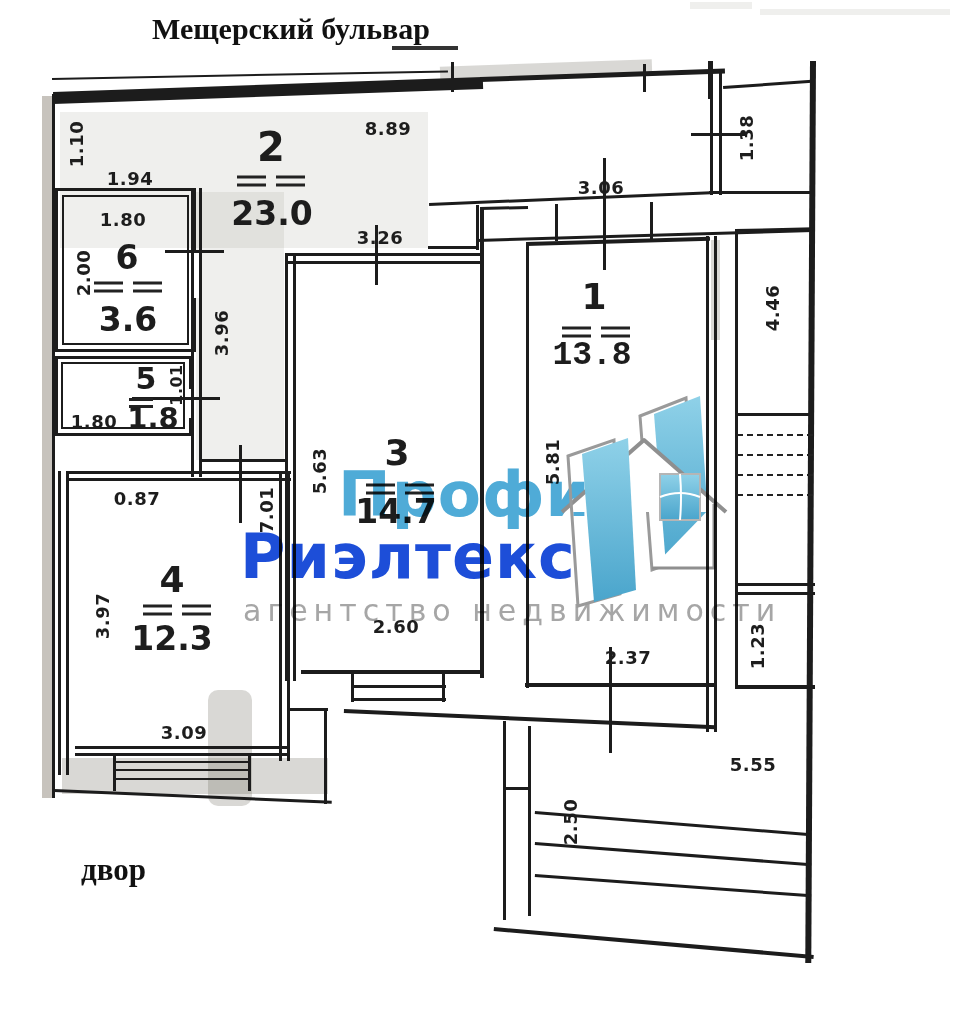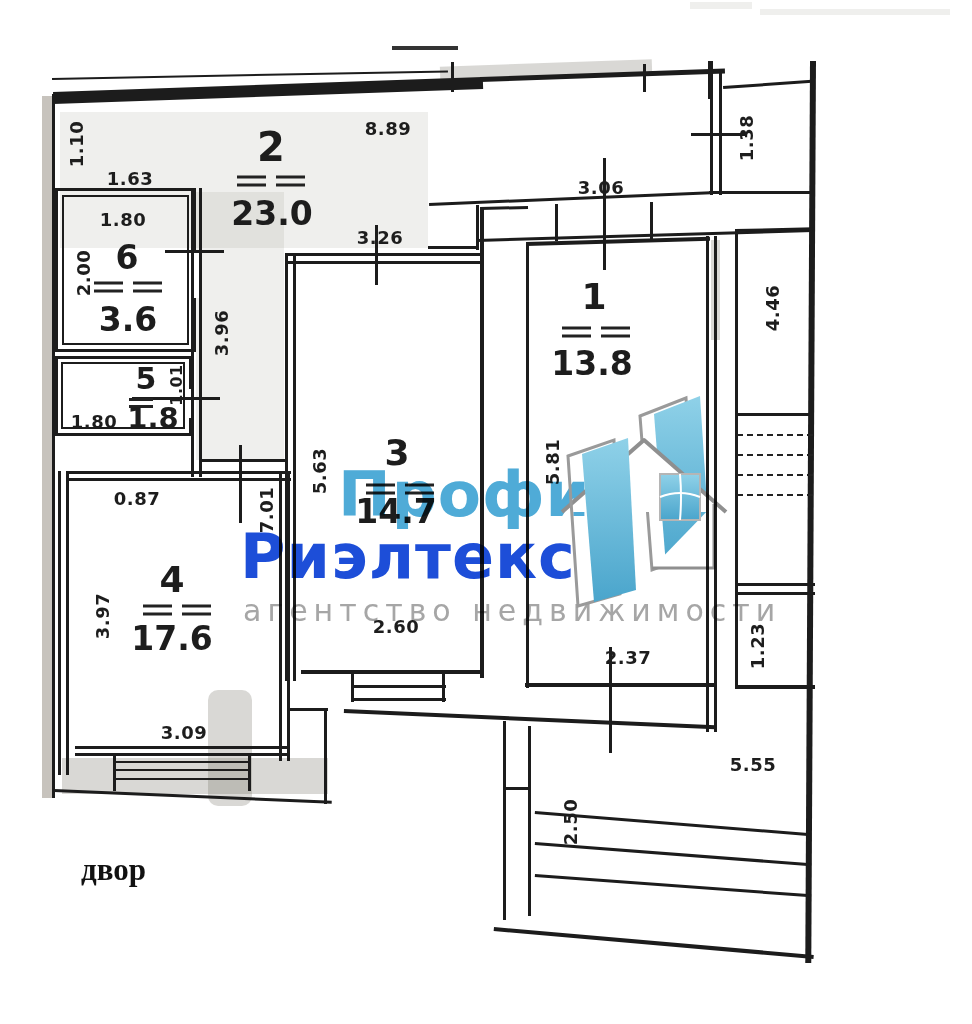--- a/index.html
+++ b/index.html
@@ -34,20 +34,21 @@
   .wm{position:absolute;left:0;top:0;width:100%;height:100%;z-index:30;mix-blend-mode:multiply;pointer-events:none;}
   .wm .t1{position:absolute;left:338px;top:458px;font-size:63px;font-weight:700;letter-spacing:1px;}
   .wm .t2{position:absolute;left:240px;top:520px;font-size:62px;font-weight:700;letter-spacing:1px;}
   .wm .t3{position:absolute;left:243px;top:593px;font-size:30px;font-weight:400;letter-spacing:6px;}
 </style>
 </head>
 <body>
 
 <div class="stage">
 
+  <div class="caption" style="left:152px;top:12px;font-size:30px;">Мещерский бульвар</div>
   <div class="w" style="left:392px;top:46px;width:66px;height:4px;background:#333;"></div>
   <div class="caption" style="left:68px;top:852px;font-size:31px;margin-left:13px;">двор</div>
 
   <div class="sh band" style="left:42px;top:96px;width:12px;height:702px;"></div>
   <div class="sh" style="left:60px;top:112px;width:368px;height:136px;"></div>
   <div class="sh" style="left:196px;top:192px;width:88px;height:268px;"></div>
   <div class="sh dark" style="left:208px;top:690px;width:44px;height:116px;border-radius:10px;"></div>
   <div class="sh dark" style="left:62px;top:758px;width:266px;height:36px;"></div>
   <div class="sh dark" style="left:440px;top:63px;width:212px;height:13px;transform:rotate(-2deg);"></div>
   <div class="sh" style="left:690px;top:2px;width:62px;height:7px;"></div>
@@ -143,21 +144,21 @@
   <div class="w" style="left:503px;top:721px;width:3px;height:199px;"></div>
   <div class="w" style="left:528px;top:726px;width:3px;height:190px;"></div>
   <div class="w" style="left:503px;top:787px;width:28px;height:3px;"></div>
   <div class="w" style="left:535px;top:811px;width:277px;height:3px;transform:rotate(4.6deg);"></div>
   <div class="w" style="left:535px;top:842px;width:277px;height:3px;transform:rotate(4.4deg);"></div>
   <div class="w" style="left:535px;top:874px;width:277px;height:3px;transform:rotate(4.2deg);"></div>
   <div class="w" style="left:494px;top:927px;width:321px;height:4px;transform:rotate(5deg);"></div>
 
   <div class="dim" style="left:388px;top:128px;">8.89</div>
   <div class="dim v" style="left:76px;top:144px;">1.10</div>
-  <div class="dim" style="left:130px;top:178px;">1.63</div>
+  <div class="dim" style="left:130px;top:178px;">1.94</div>
   <div class="dim" style="left:123px;top:219px;">1.80</div>
   <div class="dim v" style="left:83px;top:273px;">2.00</div>
   <div class="dim v" style="left:221px;top:333px;">3.96</div>
   <div class="dim v" style="left:176px;top:385px;font-size:16px;">1.01</div>
   <div class="dim" style="left:94px;top:421px;">1.80</div>
   <div class="dim" style="left:137px;top:498px;">0.87</div>
   <div class="dim v" style="left:102px;top:616px;">3.97</div>
   <div class="dim" style="left:184px;top:732px;">3.09</div>
   <div class="dim v" style="left:266px;top:510px;">7.01</div>
   <div class="dim" style="left:380px;top:237px;">3.26</div>
@@ -190,35 +191,35 @@
   <div class="eq one" style="left:141px;top:403px;">
       <b></b>
     </div>
   <div class="rarea" style="left:153px;top:418px;font-size:29px;">1.8</div>
 
   <div class="rnum" style="left:172px;top:579px;font-size:36px;">4</div>
   <div class="eq" style="left:177px;top:610px;">
       <b></b>
       <b></b>
     </div>
-  <div class="rarea" style="left:172px;top:638px;">17.6</div>
+  <div class="rarea" style="left:172px;top:638px;">12.3</div>
 
   <div class="rnum" style="left:397px;top:452px;font-size:36px;">3</div>
   <div class="eq" style="left:400px;top:489px;">
       <b></b>
       <b></b>
     </div>
   <div class="rarea" style="left:396px;top:511px;">14.7</div>
 
   <div class="rnum" style="left:594px;top:296px;font-size:36px;">1</div>
   <div class="eq" style="left:596px;top:332px;">
       <b></b>
       <b></b>
     </div>
-  <div class="rarea" style="left:592px;top:363px;">13.8</div>
+  <div class="rarea" style="left:592px;top:355px;font-family:Liberation Mono, monospace;">13.8</div>
 
   <div class="wm">
     <div class="t1" style="color:#4fabd7;">Профи</div>
     <div class="t2" style="color:#1d4ed8;">Риэлтекс</div>
     <div class="t3" style="color:#a6a6a6;">агентство недвижимости</div>
     <svg style="position:absolute;left:556px;top:386px;" width="180" height="238" viewBox="0 0 180 238">
       <defs>
         <linearGradient id="bl" x1="0" y1="0" x2="0" y2="1">
           <stop offset="0" stop-color="#8fd1e8"></stop>
             <stop offset="1" stop-color="#4aa5cc"></stop>

